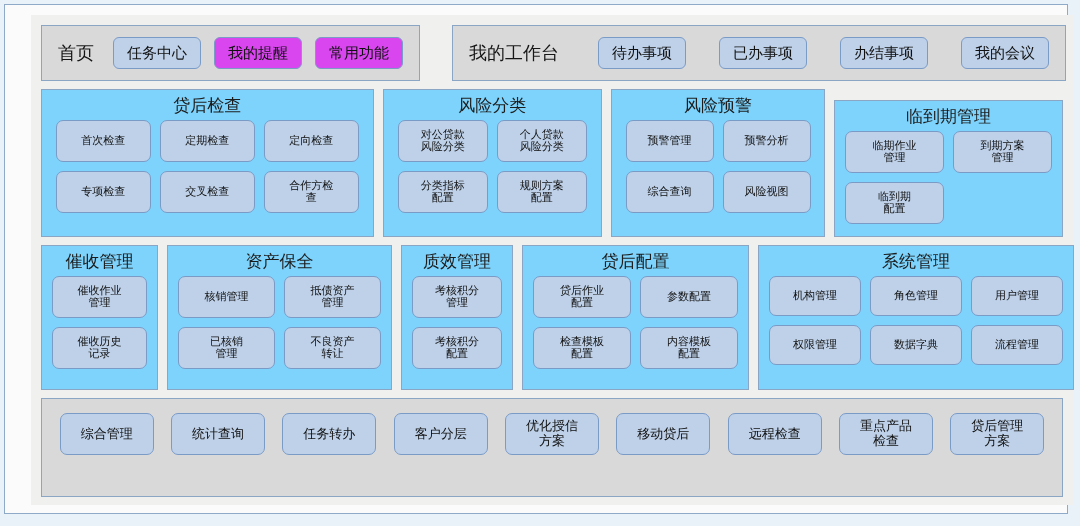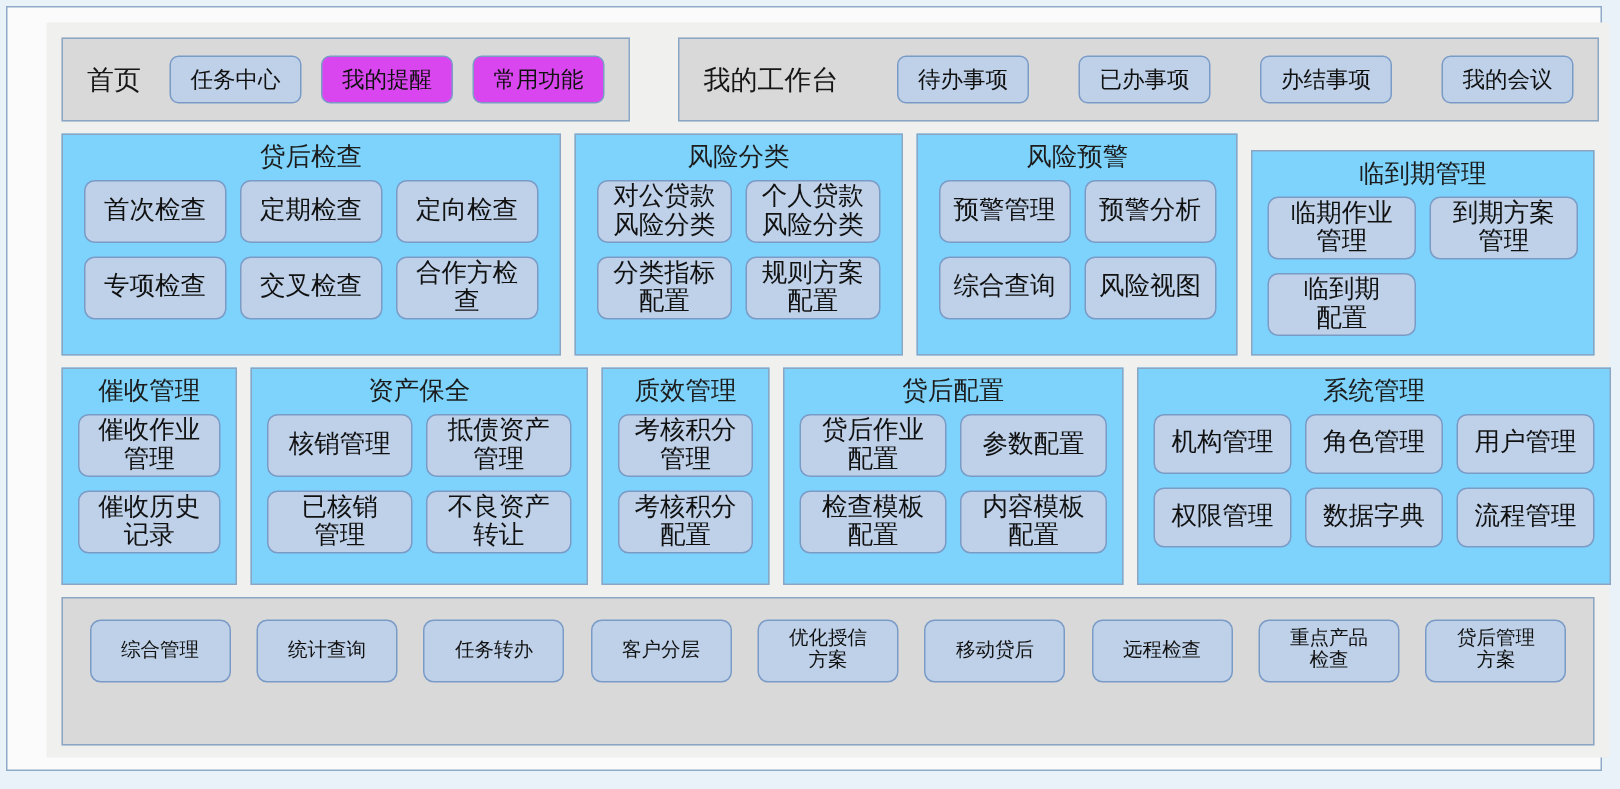--- a/index.html
+++ b/index.html
@@ -45,21 +45,21 @@
     line-height: 1;
     padding: 7px 0 6px 0;
     white-space: nowrap;
   }
   
   .btn {
     background: #bed1e9;
     border: 1px solid #7b9bc7;
     border-radius: 7px;
     color: #111111;
-    font-size: 17px;
+    font-size: 11px;
     line-height: 1.12;
     text-align: center;
     display: flex;
     align-items: center;
     justify-content: center;
     box-sizing: border-box;
     white-space: pre-line;
     padding: 1px 4px;
     cursor: pointer;
     user-select: none;

